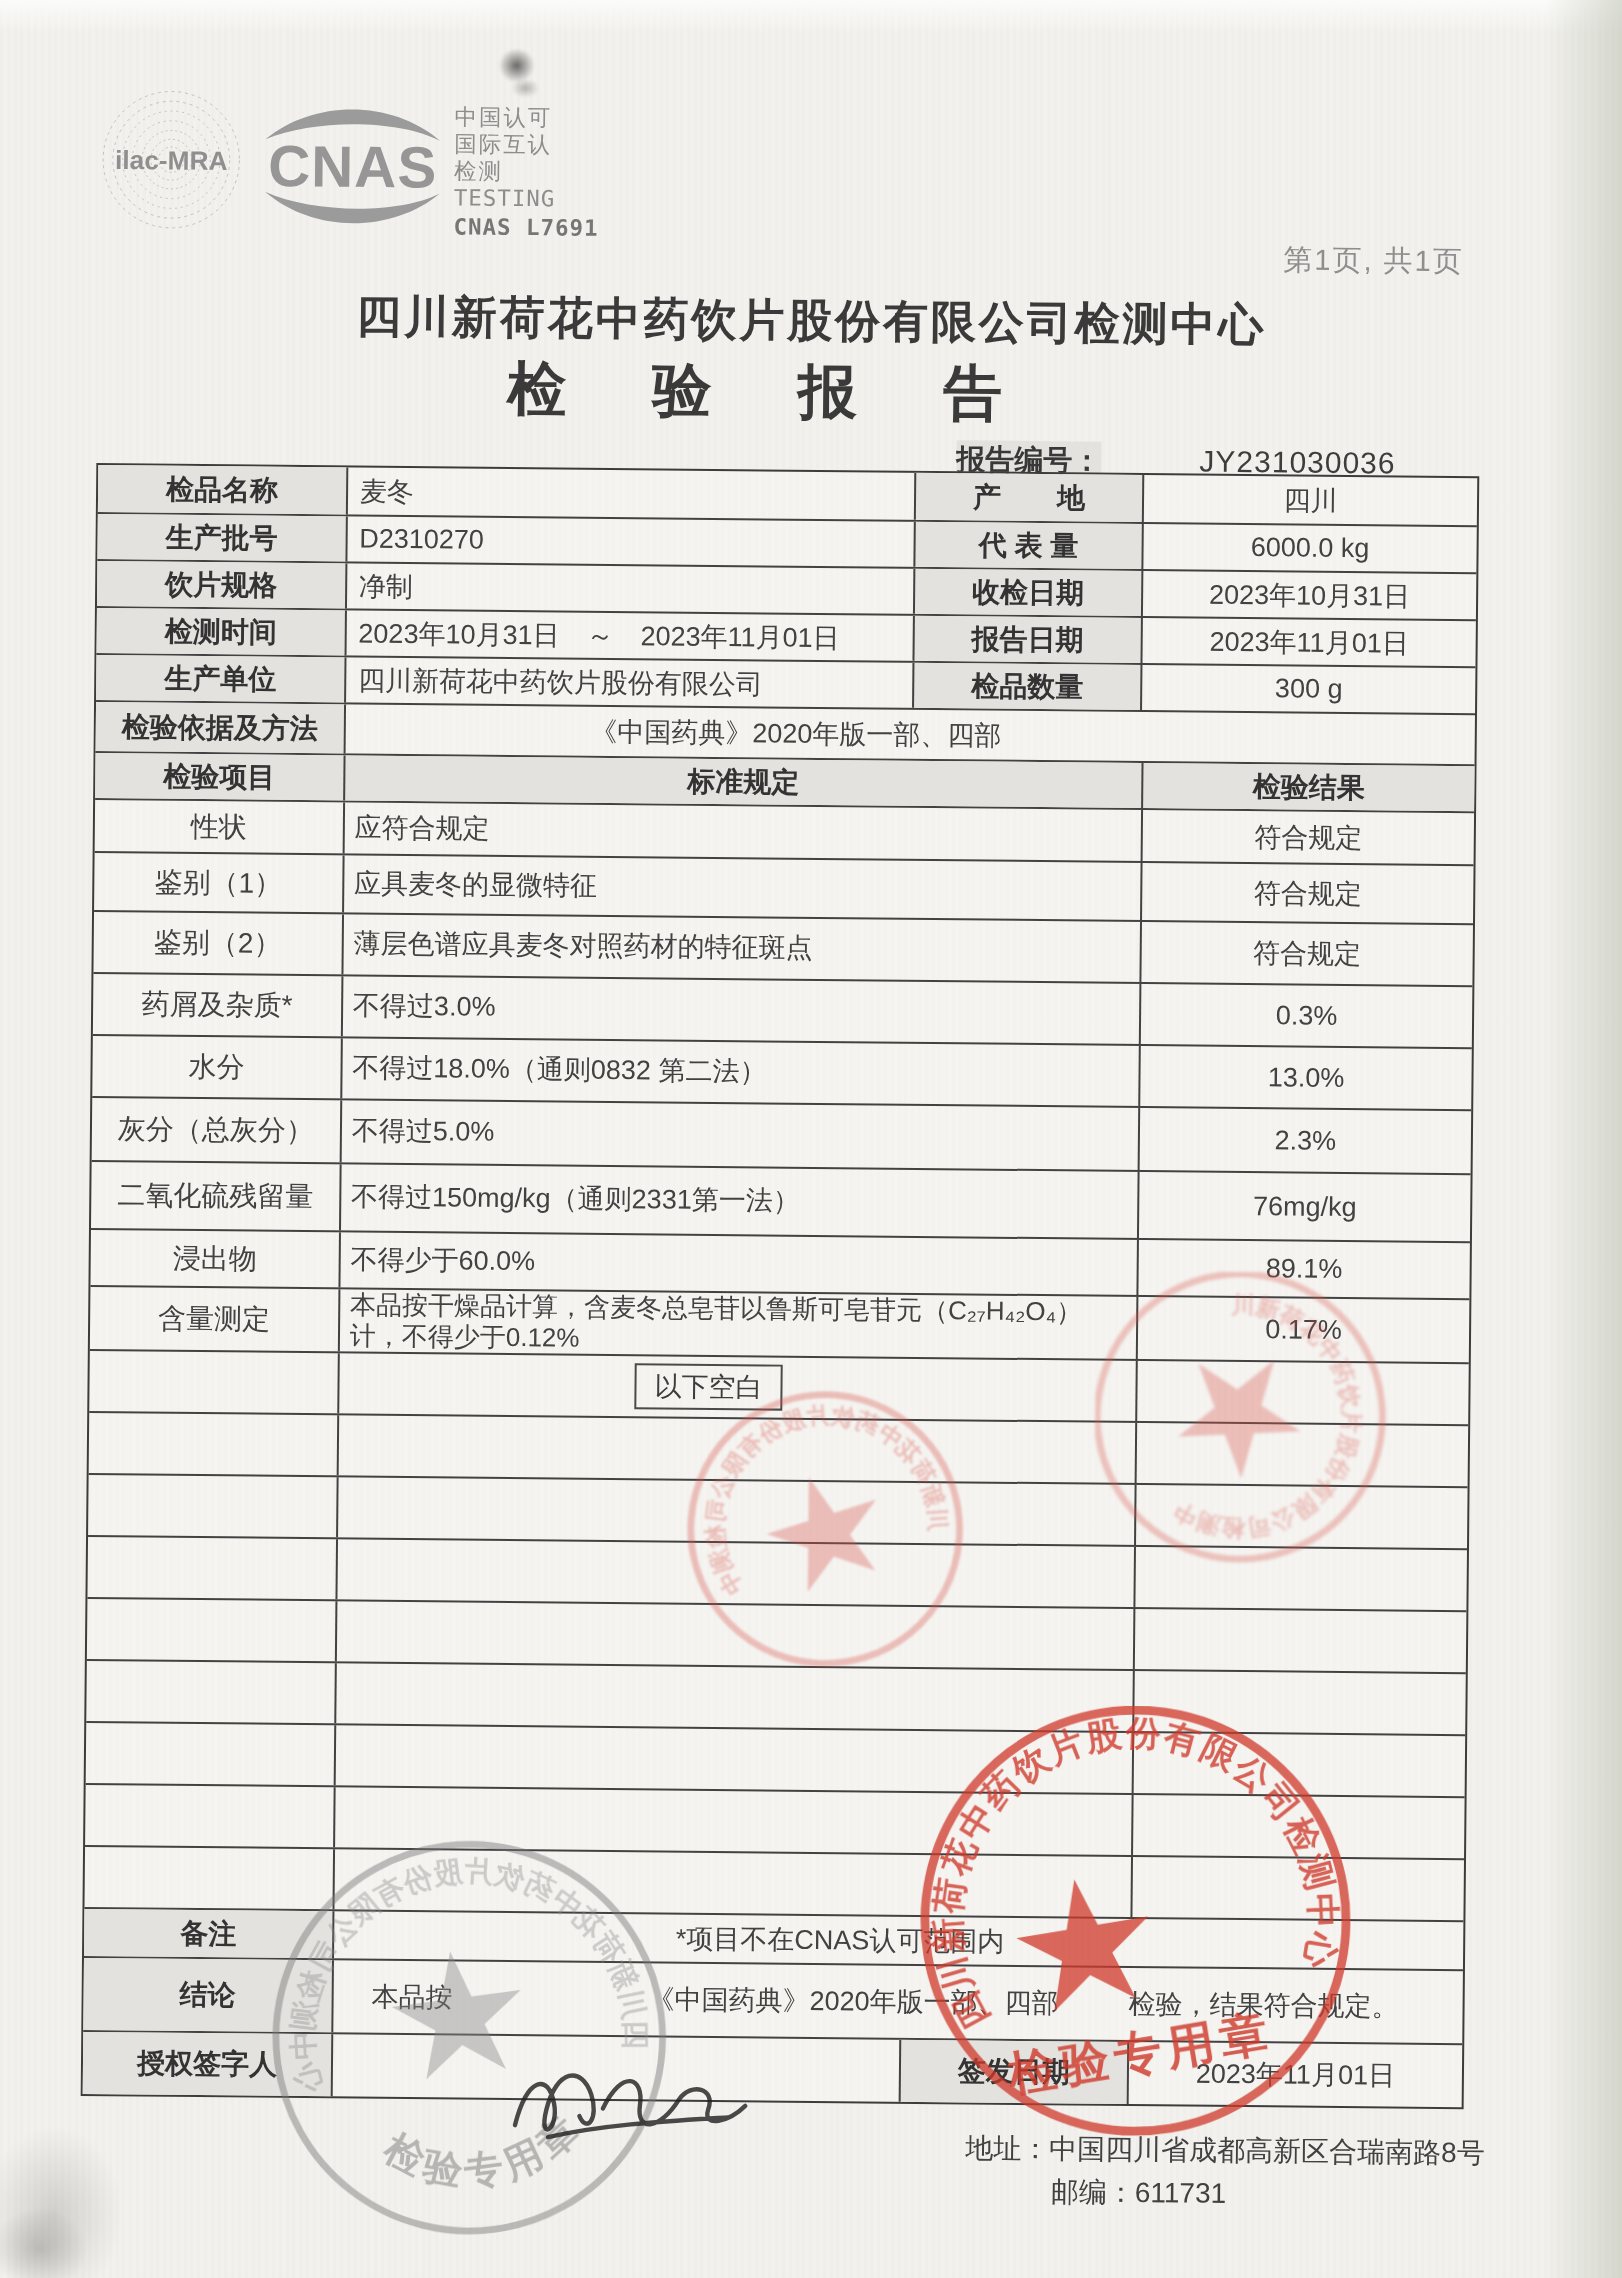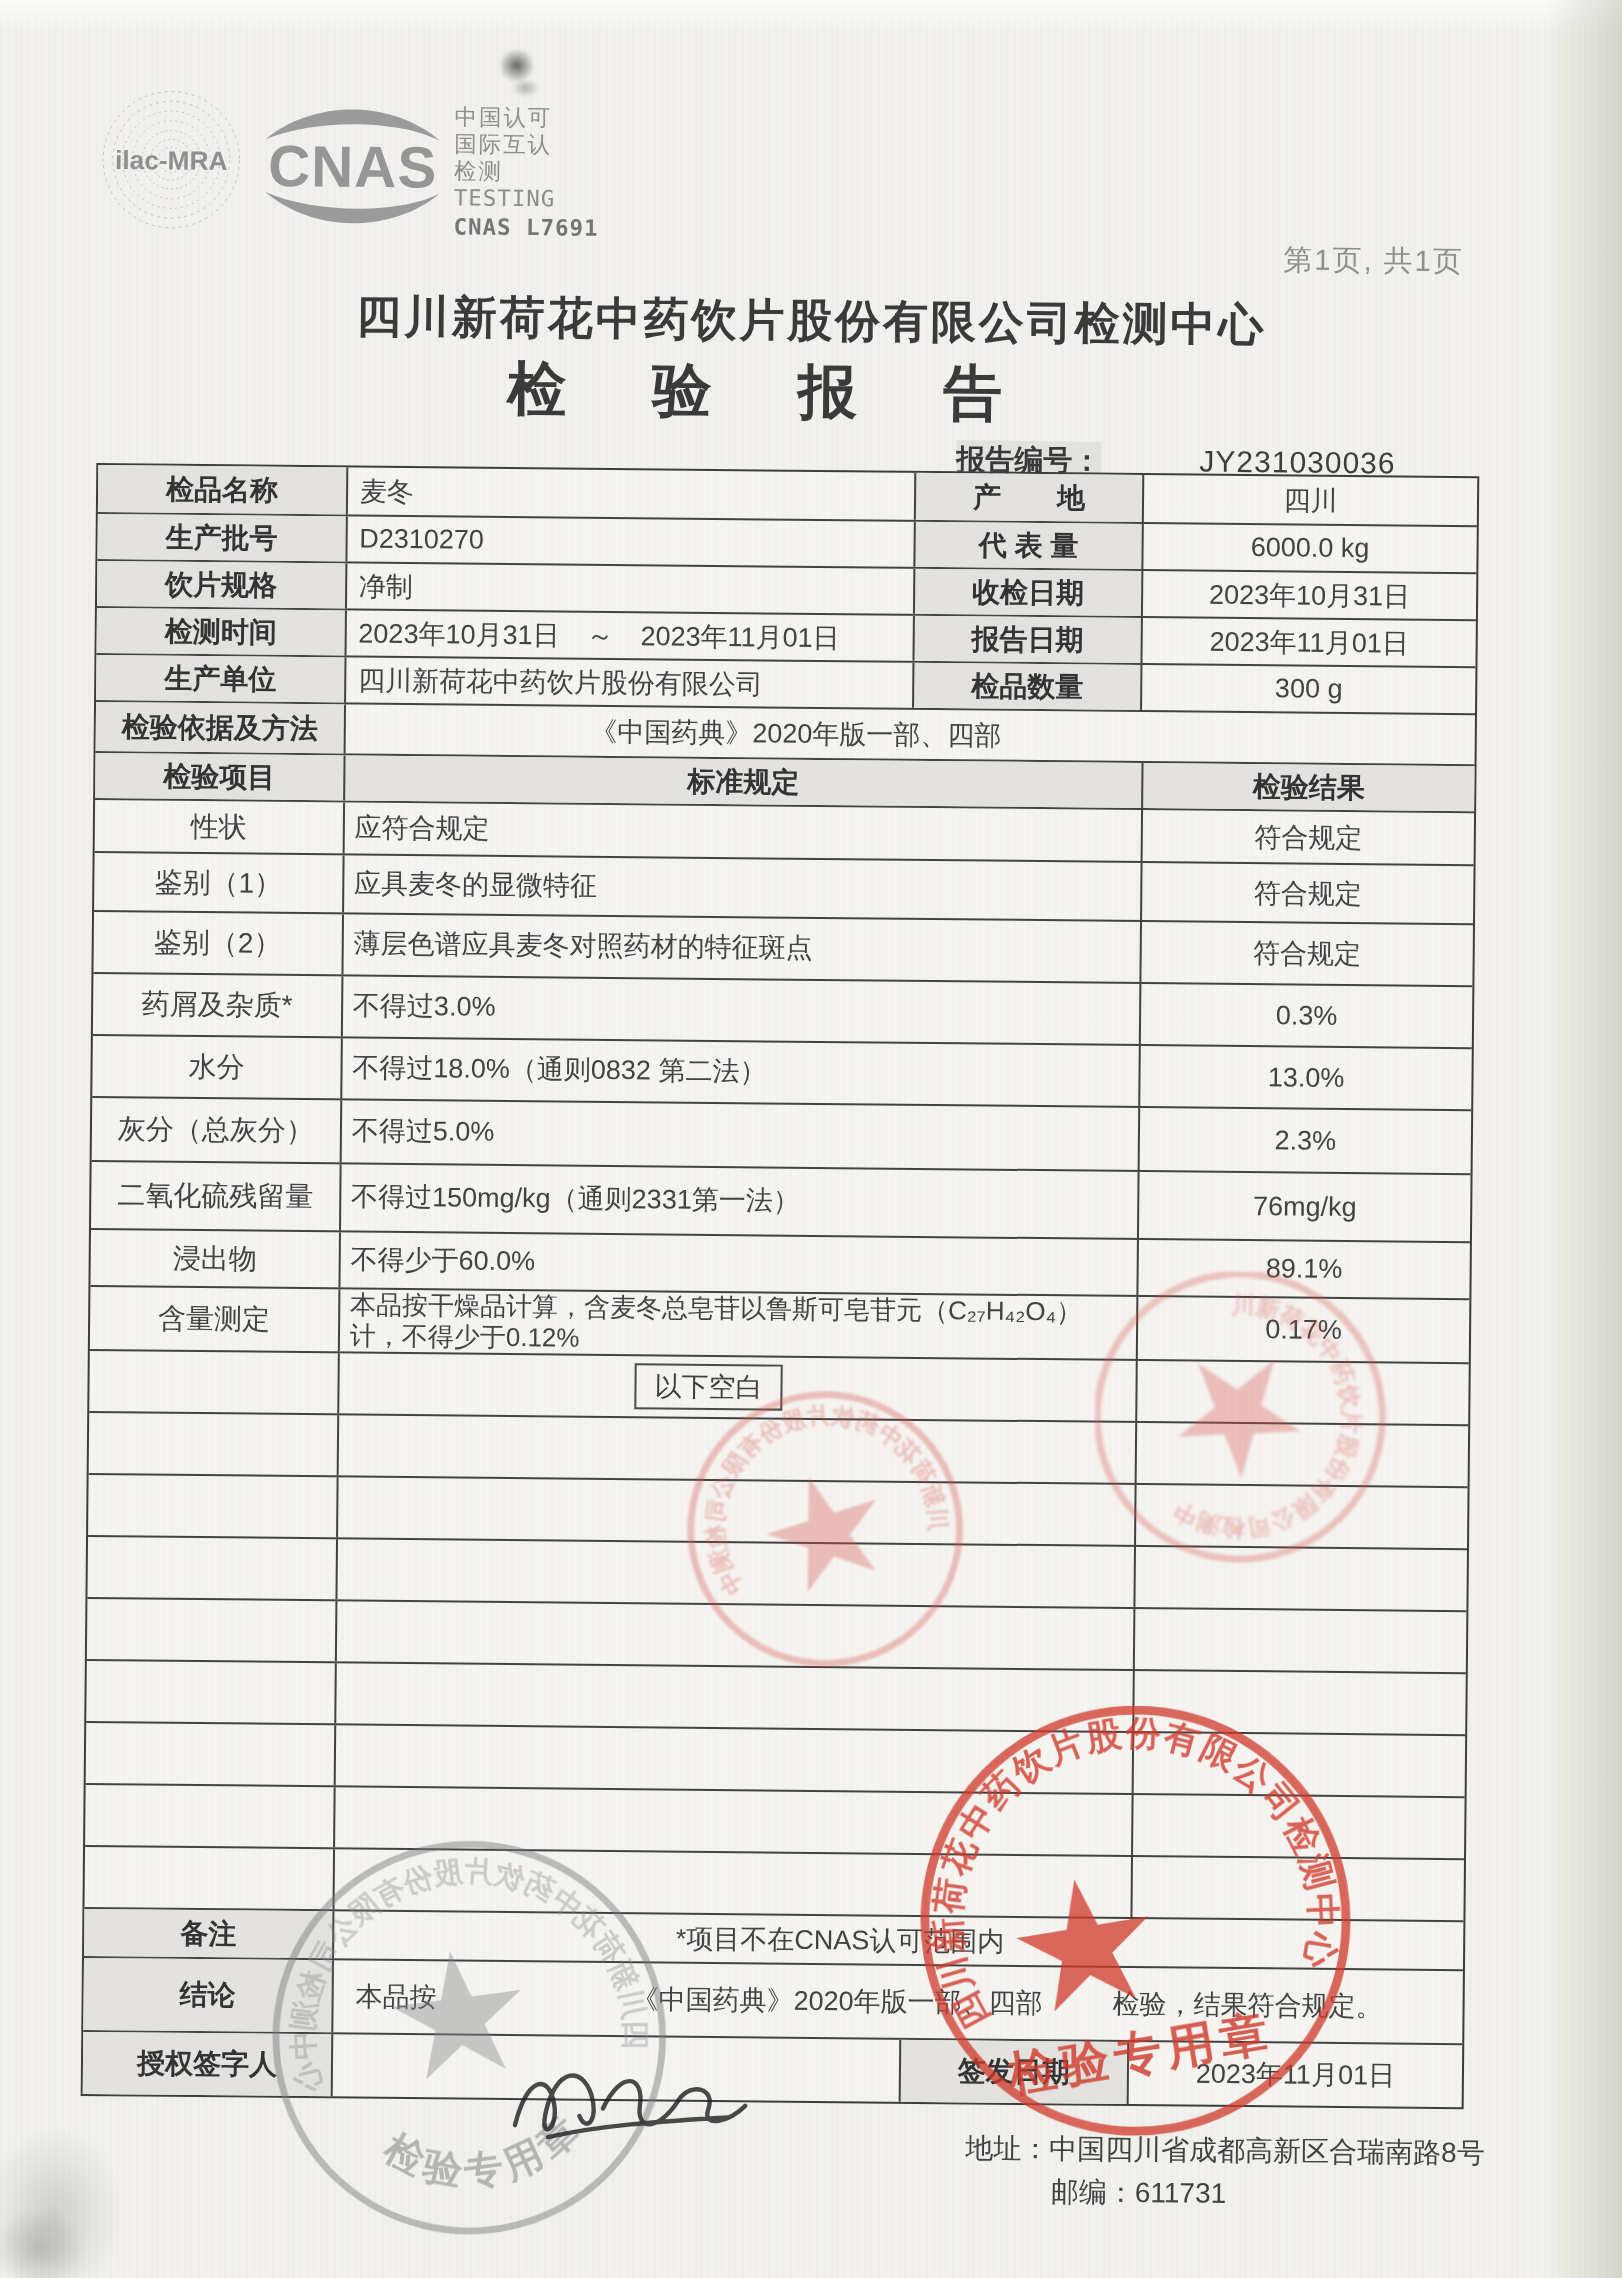--- a/index.html
+++ b/index.html
@@ -48,21 +48,21 @@
   .t1{width:248px}.t2{width:798px}.t3{flex:1}
   .lab{background:#e3e2df;font-weight:bold;font-size:28px;color:#333}
   .vleft{justify-content:flex-start;padding-left:11.7px}
   .basisv{flex:1;justify-content:center;padding-right:229px}
   .std{justify-content:flex-start;text-align:left;padding:2px 29px 2px 9.8px;line-height:1.18}
   .small{font-size:26px}
   .item{font-size:28px}
   .blank-box{border:2px solid #4a4a4a;padding:2.9px 17.6px;font-size:27px;transform:translateX(-29px);color:#3d3d3d}
   .remarkv{flex:1;justify-content:center;padding-right:117px}
   .conclv{flex:1;justify-content:flex-start}
-  .concl-p{margin-left:22px}.concl-m{margin-left:195px}.concl-s{margin-left:70px}
+  .concl-p{margin-left:38px}.concl-m{margin-left:195px}.concl-s{margin-left:70px}
 
   .addr{position:absolute;left:983px;top:2124px;font-size:28px;color:#414141;z-index:3}
   .post{position:absolute;left:1069px;top:2167px;font-size:28px;color:#414141;z-index:3}
 
   .stamp{position:absolute;pointer-events:none}
   .stampA{left:689px;top:1377px;z-index:5;filter:blur(1.1px);opacity:.62}
   .stampB{left:1106px;top:1264px;z-index:5;filter:blur(1.4px);opacity:.42}
   .stampC{left:922px;top:1699px;z-index:6;filter:blur(0.4px);opacity:.92}
   .stampD{left:281px;top:1832px;z-index:5;filter:blur(0.6px);opacity:.85}
   .sig{position:absolute;left:515px;top:2046px;z-index:7}

